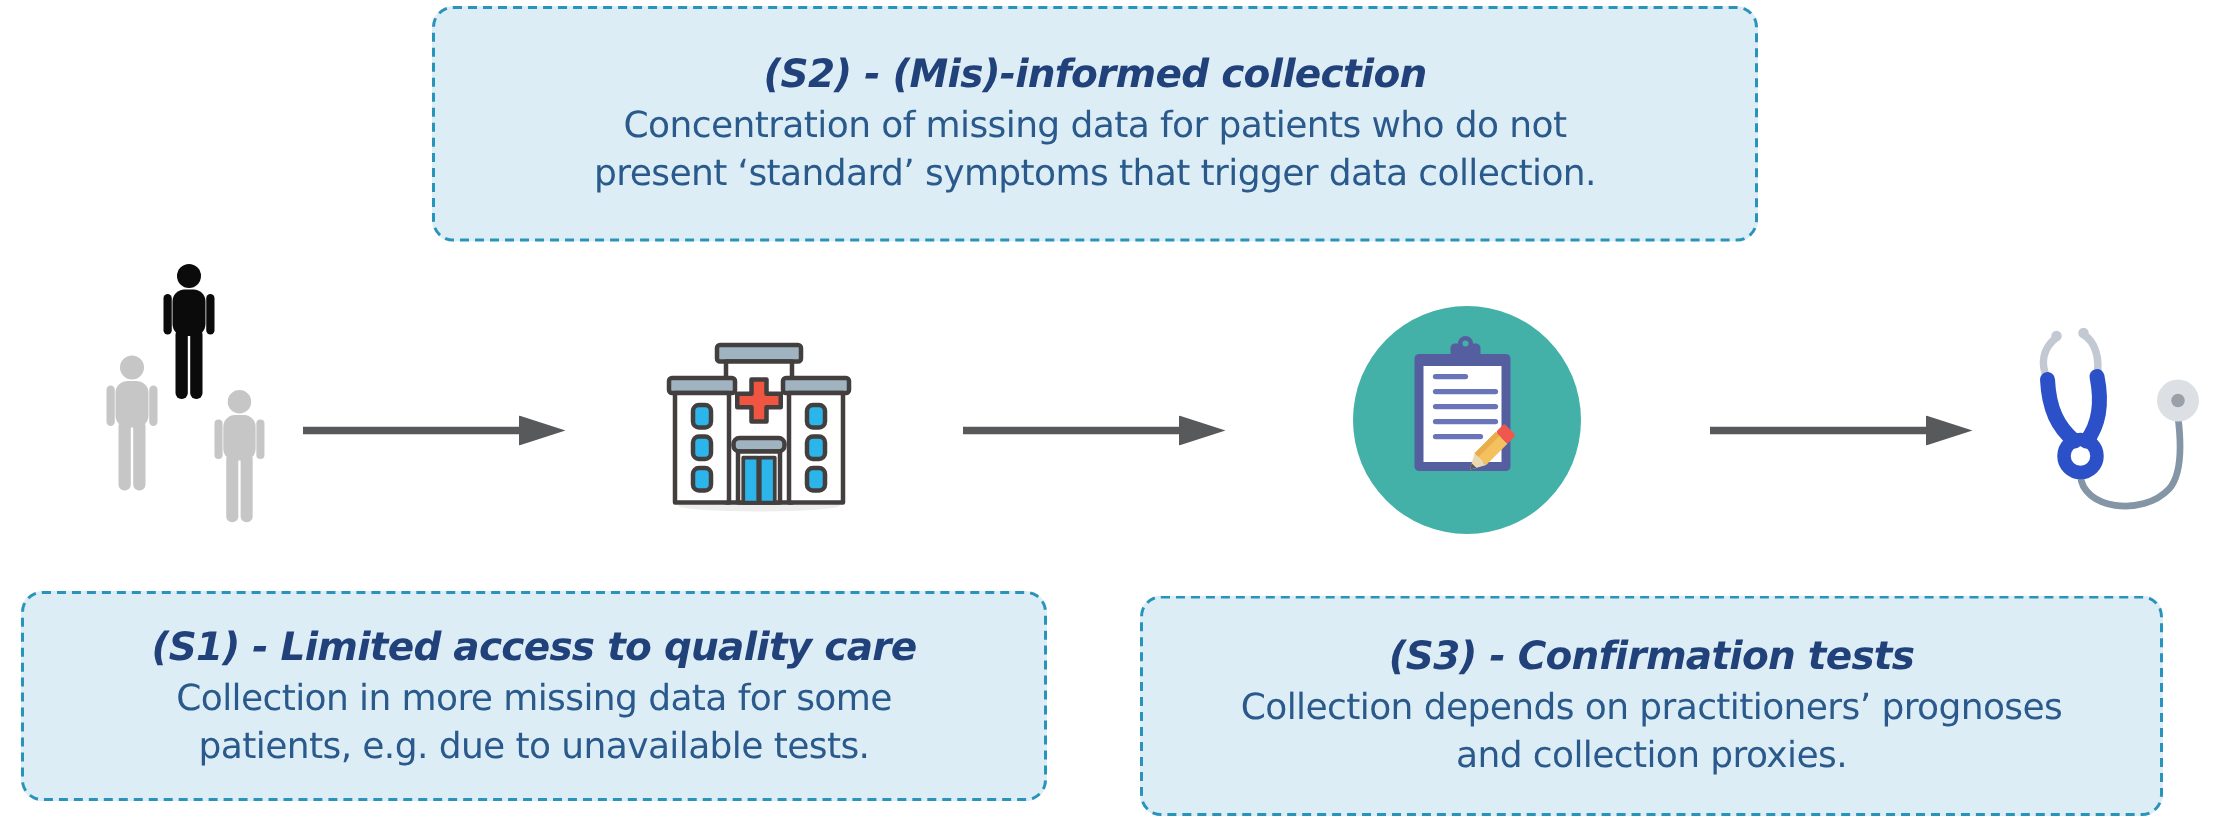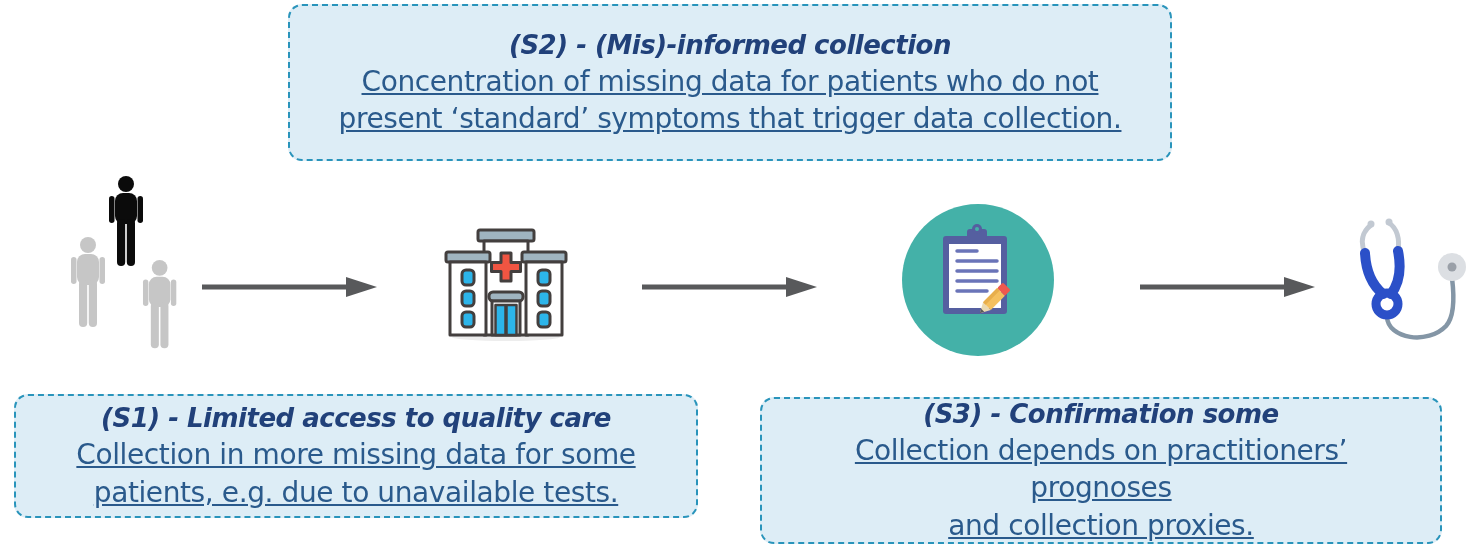--- a/index.html
+++ b/index.html
@@ -23,27 +23,26 @@
   }
   .callout .title{
     font-weight:bold;font-style:italic;
     color:var(--title-color,#21417a);
     font-size:26px;line-height:1.35;
     letter-spacing:-0.5px;
     white-space:pre-line;
   }
   .callout .body{
     color:var(--body-color,#2a5a8c);
-    font-size:28px;line-height:1.33;
+    font-size:24px;line-height:1.33;
     letter-spacing:-0.4px;
     white-space:pre-line;
-    text-decoration:underline;
   }
   #callout-s2{left:288px;top:4px;width:884px;height:157px;}
-  #callout-s1{left:14px;top:394px;width:684px;height:124px;}
+  #callout-s1{left:14px;top:394px;width:684px;height:140px;}
   #callout-s3{left:760px;top:397px;width:682px;height:147px;}
   .icon{position:absolute;}
   #patients-group{left:64px;top:174px;}
   #arrow-1{left:202px;top:277px;}
   #arrow-2{left:642px;top:277px;}
   #arrow-3{left:1140px;top:277px;}
   #hospital{left:444px;top:224px;}
   #clipboard{left:901px;top:203px;}
   #stethoscope{left:1358px;top:218px;}
 </style>
@@ -58,21 +57,21 @@
 present ‘standard’ symptoms that trigger data collection.</div>
   </div>
 
   <div class="callout" id="callout-s1">
     <div class="title">(S1) - Limited access to quality care</div>
     <div class="body">Collection in more missing data for some
 patients, e.g. due to unavailable tests.</div>
   </div>
 
   <div class="callout" id="callout-s3">
-    <div class="title">(S3) - Confirmation some</div>
+    <div class="title">(S3) - Confirmation tests</div>
     <div class="body">Collection depends on practitioners’ prognoses
 and collection proxies.</div>
   </div>
 
   <svg class="icon" id="patients-group" width="116" height="178" viewBox="0 0 116 178">
     <defs>
       <g id="person">
         <circle cx="18" cy="8" r="8"></circle>
         <rect x="7" y="17" width="22" height="31" rx="8"></rect>
         <rect x="1" y="20" width="5.5" height="27" rx="2.75"></rect>

